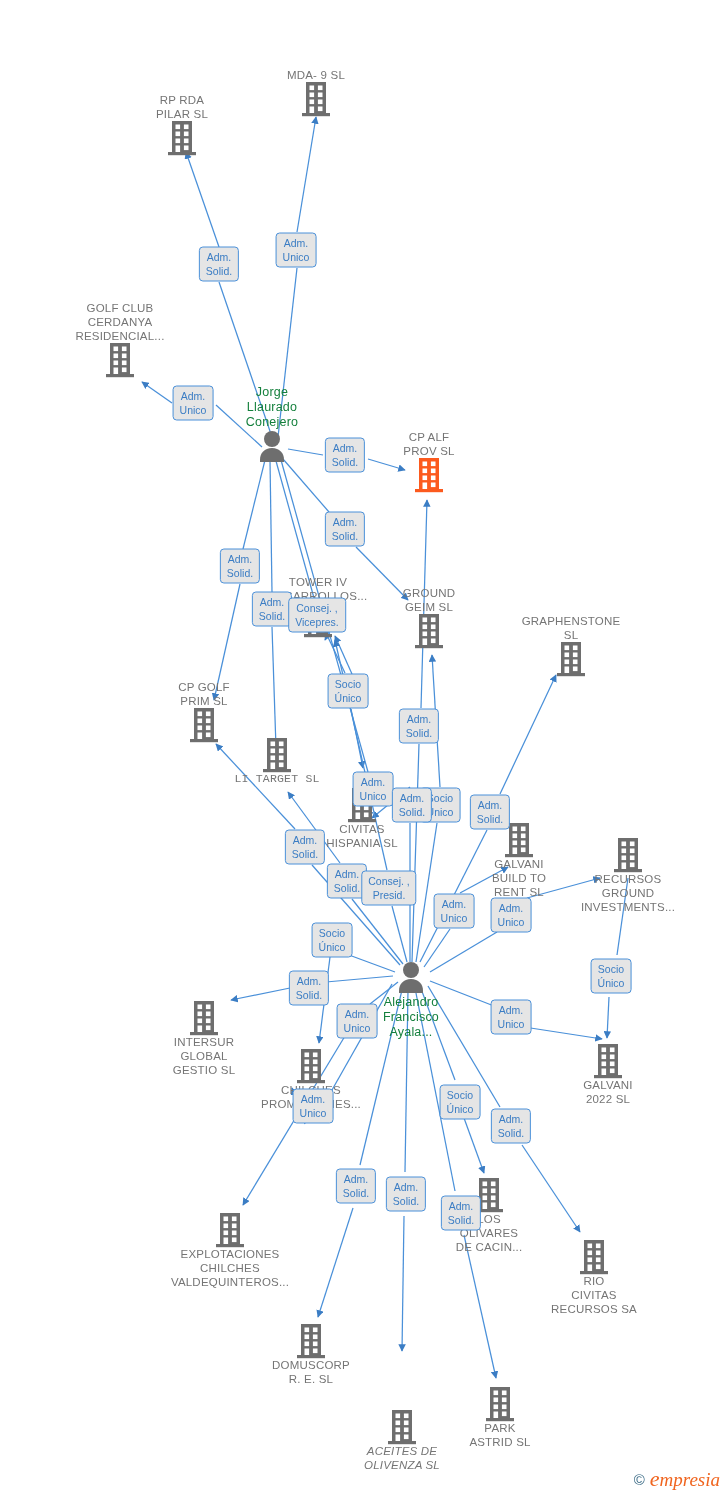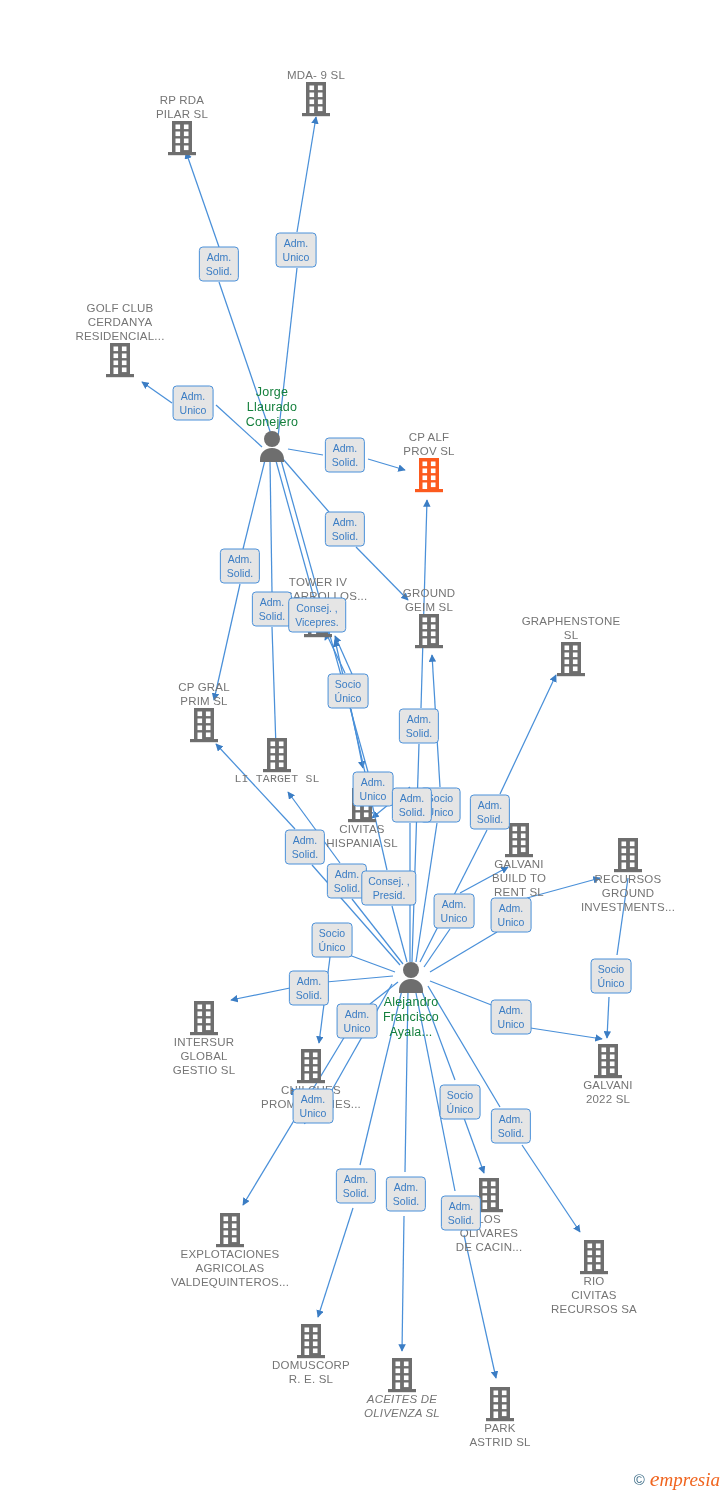--- a/index.html
+++ b/index.html
@@ -243,21 +243,21 @@
             <rect x="1" y="32" width="28" height="3.2" fill="#6e6e6e"></rect>
             <rect x="8.5" y="4.5" width="4.6" height="4.6" fill="#fff"></rect>
             <rect x="16.9" y="4.5" width="4.6" height="4.6" fill="#fff"></rect>
             <rect x="8.5" y="11.5" width="4.6" height="4.6" fill="#fff"></rect>
             <rect x="16.9" y="11.5" width="4.6" height="4.6" fill="#fff"></rect>
             <rect x="8.5" y="18.5" width="4.6" height="4.6" fill="#fff"></rect>
             <rect x="16.9" y="18.5" width="4.6" height="4.6" fill="#fff"></rect>
             <rect x="8.5" y="25.5" width="4.6" height="6.5" fill="#fff"></rect>
             <rect x="16.9" y="25.5" width="4.6" height="4.6" fill="#fff"></rect>
           </svg></span>
-        <span class="caption">CP GRAL
+        <span class="caption">CP GOLF
 PRIM  SL</span>
       </div>
       <div class="node cap-below" style="left: 277px; top: 755px; font-family: Liberation Mono, monospace;">
         <span class="glyph"><svg width="30" height="36" viewBox="0 0 30 36" aria-hidden="true">
             <rect x="5" y="1" width="20" height="31" fill="#6e6e6e"></rect>
             <rect x="1" y="32" width="28" height="3.2" fill="#6e6e6e"></rect>
             <rect x="8.5" y="4.5" width="4.6" height="4.6" fill="#fff"></rect>
             <rect x="16.9" y="4.5" width="4.6" height="4.6" fill="#fff"></rect>
             <rect x="8.5" y="11.5" width="4.6" height="4.6" fill="#fff"></rect>
             <rect x="16.9" y="11.5" width="4.6" height="4.6" fill="#fff"></rect>
@@ -400,21 +400,21 @@
             <rect x="8.5" y="4.5" width="4.6" height="4.6" fill="#fff"></rect>
             <rect x="16.9" y="4.5" width="4.6" height="4.6" fill="#fff"></rect>
             <rect x="8.5" y="11.5" width="4.6" height="4.6" fill="#fff"></rect>
             <rect x="16.9" y="11.5" width="4.6" height="4.6" fill="#fff"></rect>
             <rect x="8.5" y="18.5" width="4.6" height="4.6" fill="#fff"></rect>
             <rect x="16.9" y="18.5" width="4.6" height="4.6" fill="#fff"></rect>
             <rect x="8.5" y="25.5" width="4.6" height="6.5" fill="#fff"></rect>
             <rect x="16.9" y="25.5" width="4.6" height="4.6" fill="#fff"></rect>
           </svg></span>
         <span class="caption">EXPLOTACIONES
-AGRICOLAS
+CHILCHES
 VALDEQUINTEROS...</span>
       </div>
       <div class="node cap-below" style="left: 594px; top: 1257px;">
         <span class="glyph"><svg width="30" height="36" viewBox="0 0 30 36" aria-hidden="true">
             <rect x="5" y="1" width="20" height="31" fill="#6e6e6e"></rect>
             <rect x="1" y="32" width="28" height="3.2" fill="#6e6e6e"></rect>
             <rect x="8.5" y="4.5" width="4.6" height="4.6" fill="#fff"></rect>
             <rect x="16.9" y="4.5" width="4.6" height="4.6" fill="#fff"></rect>
             <rect x="8.5" y="11.5" width="4.6" height="4.6" fill="#fff"></rect>
             <rect x="16.9" y="11.5" width="4.6" height="4.6" fill="#fff"></rect>
@@ -436,21 +436,21 @@
             <rect x="8.5" y="11.5" width="4.6" height="4.6" fill="#fff"></rect>
             <rect x="16.9" y="11.5" width="4.6" height="4.6" fill="#fff"></rect>
             <rect x="8.5" y="18.5" width="4.6" height="4.6" fill="#fff"></rect>
             <rect x="16.9" y="18.5" width="4.6" height="4.6" fill="#fff"></rect>
             <rect x="8.5" y="25.5" width="4.6" height="6.5" fill="#fff"></rect>
             <rect x="16.9" y="25.5" width="4.6" height="4.6" fill="#fff"></rect>
           </svg></span>
         <span class="caption">DOMUSCORP
 R. E.  SL</span>
       </div>
-      <div class="node cap-below" style="left: 402px; top: 1375px; font-style: italic;">
+      <div class="node cap-below" style="left: 402px; top: 1427px; font-style: italic;">
         <span class="glyph"><svg width="30" height="36" viewBox="0 0 30 36" aria-hidden="true">
             <rect x="5" y="1" width="20" height="31" fill="#6e6e6e"></rect>
             <rect x="1" y="32" width="28" height="3.2" fill="#6e6e6e"></rect>
             <rect x="8.5" y="4.5" width="4.6" height="4.6" fill="#fff"></rect>
             <rect x="16.9" y="4.5" width="4.6" height="4.6" fill="#fff"></rect>
             <rect x="8.5" y="11.5" width="4.6" height="4.6" fill="#fff"></rect>
             <rect x="16.9" y="11.5" width="4.6" height="4.6" fill="#fff"></rect>
             <rect x="8.5" y="18.5" width="4.6" height="4.6" fill="#fff"></rect>
             <rect x="16.9" y="18.5" width="4.6" height="4.6" fill="#fff"></rect>
             <rect x="8.5" y="25.5" width="4.6" height="6.5" fill="#fff"></rect>

